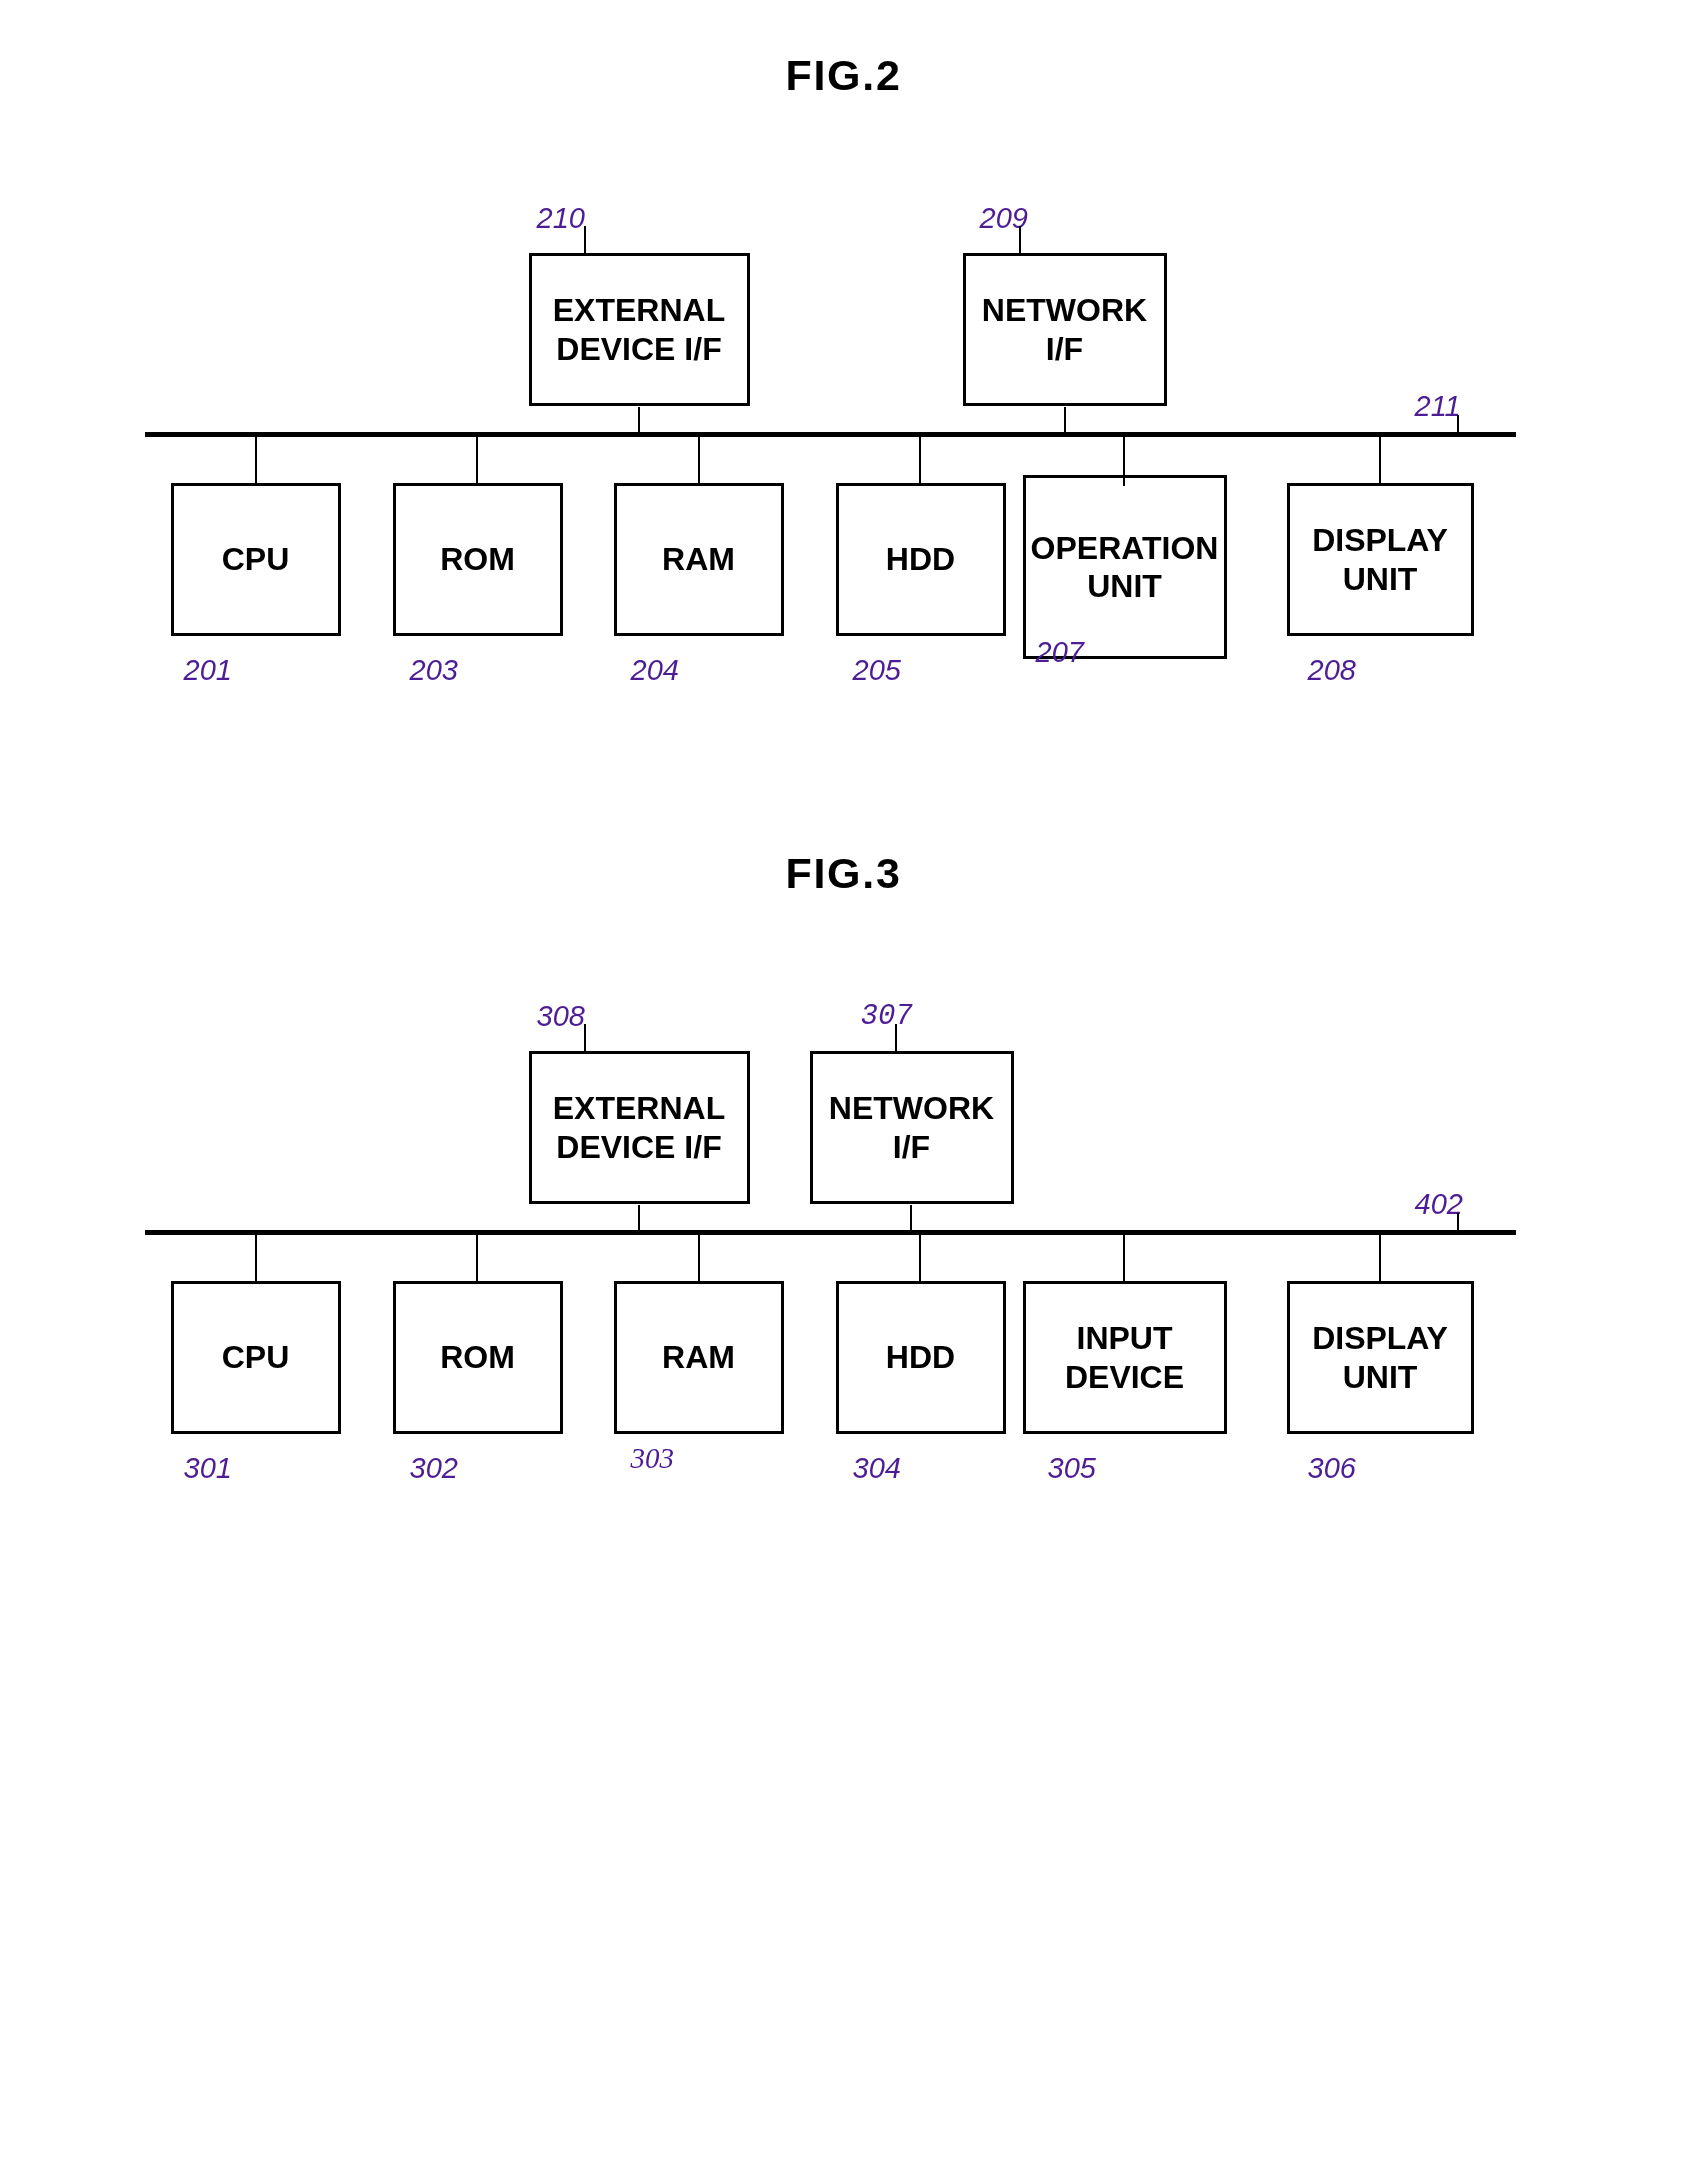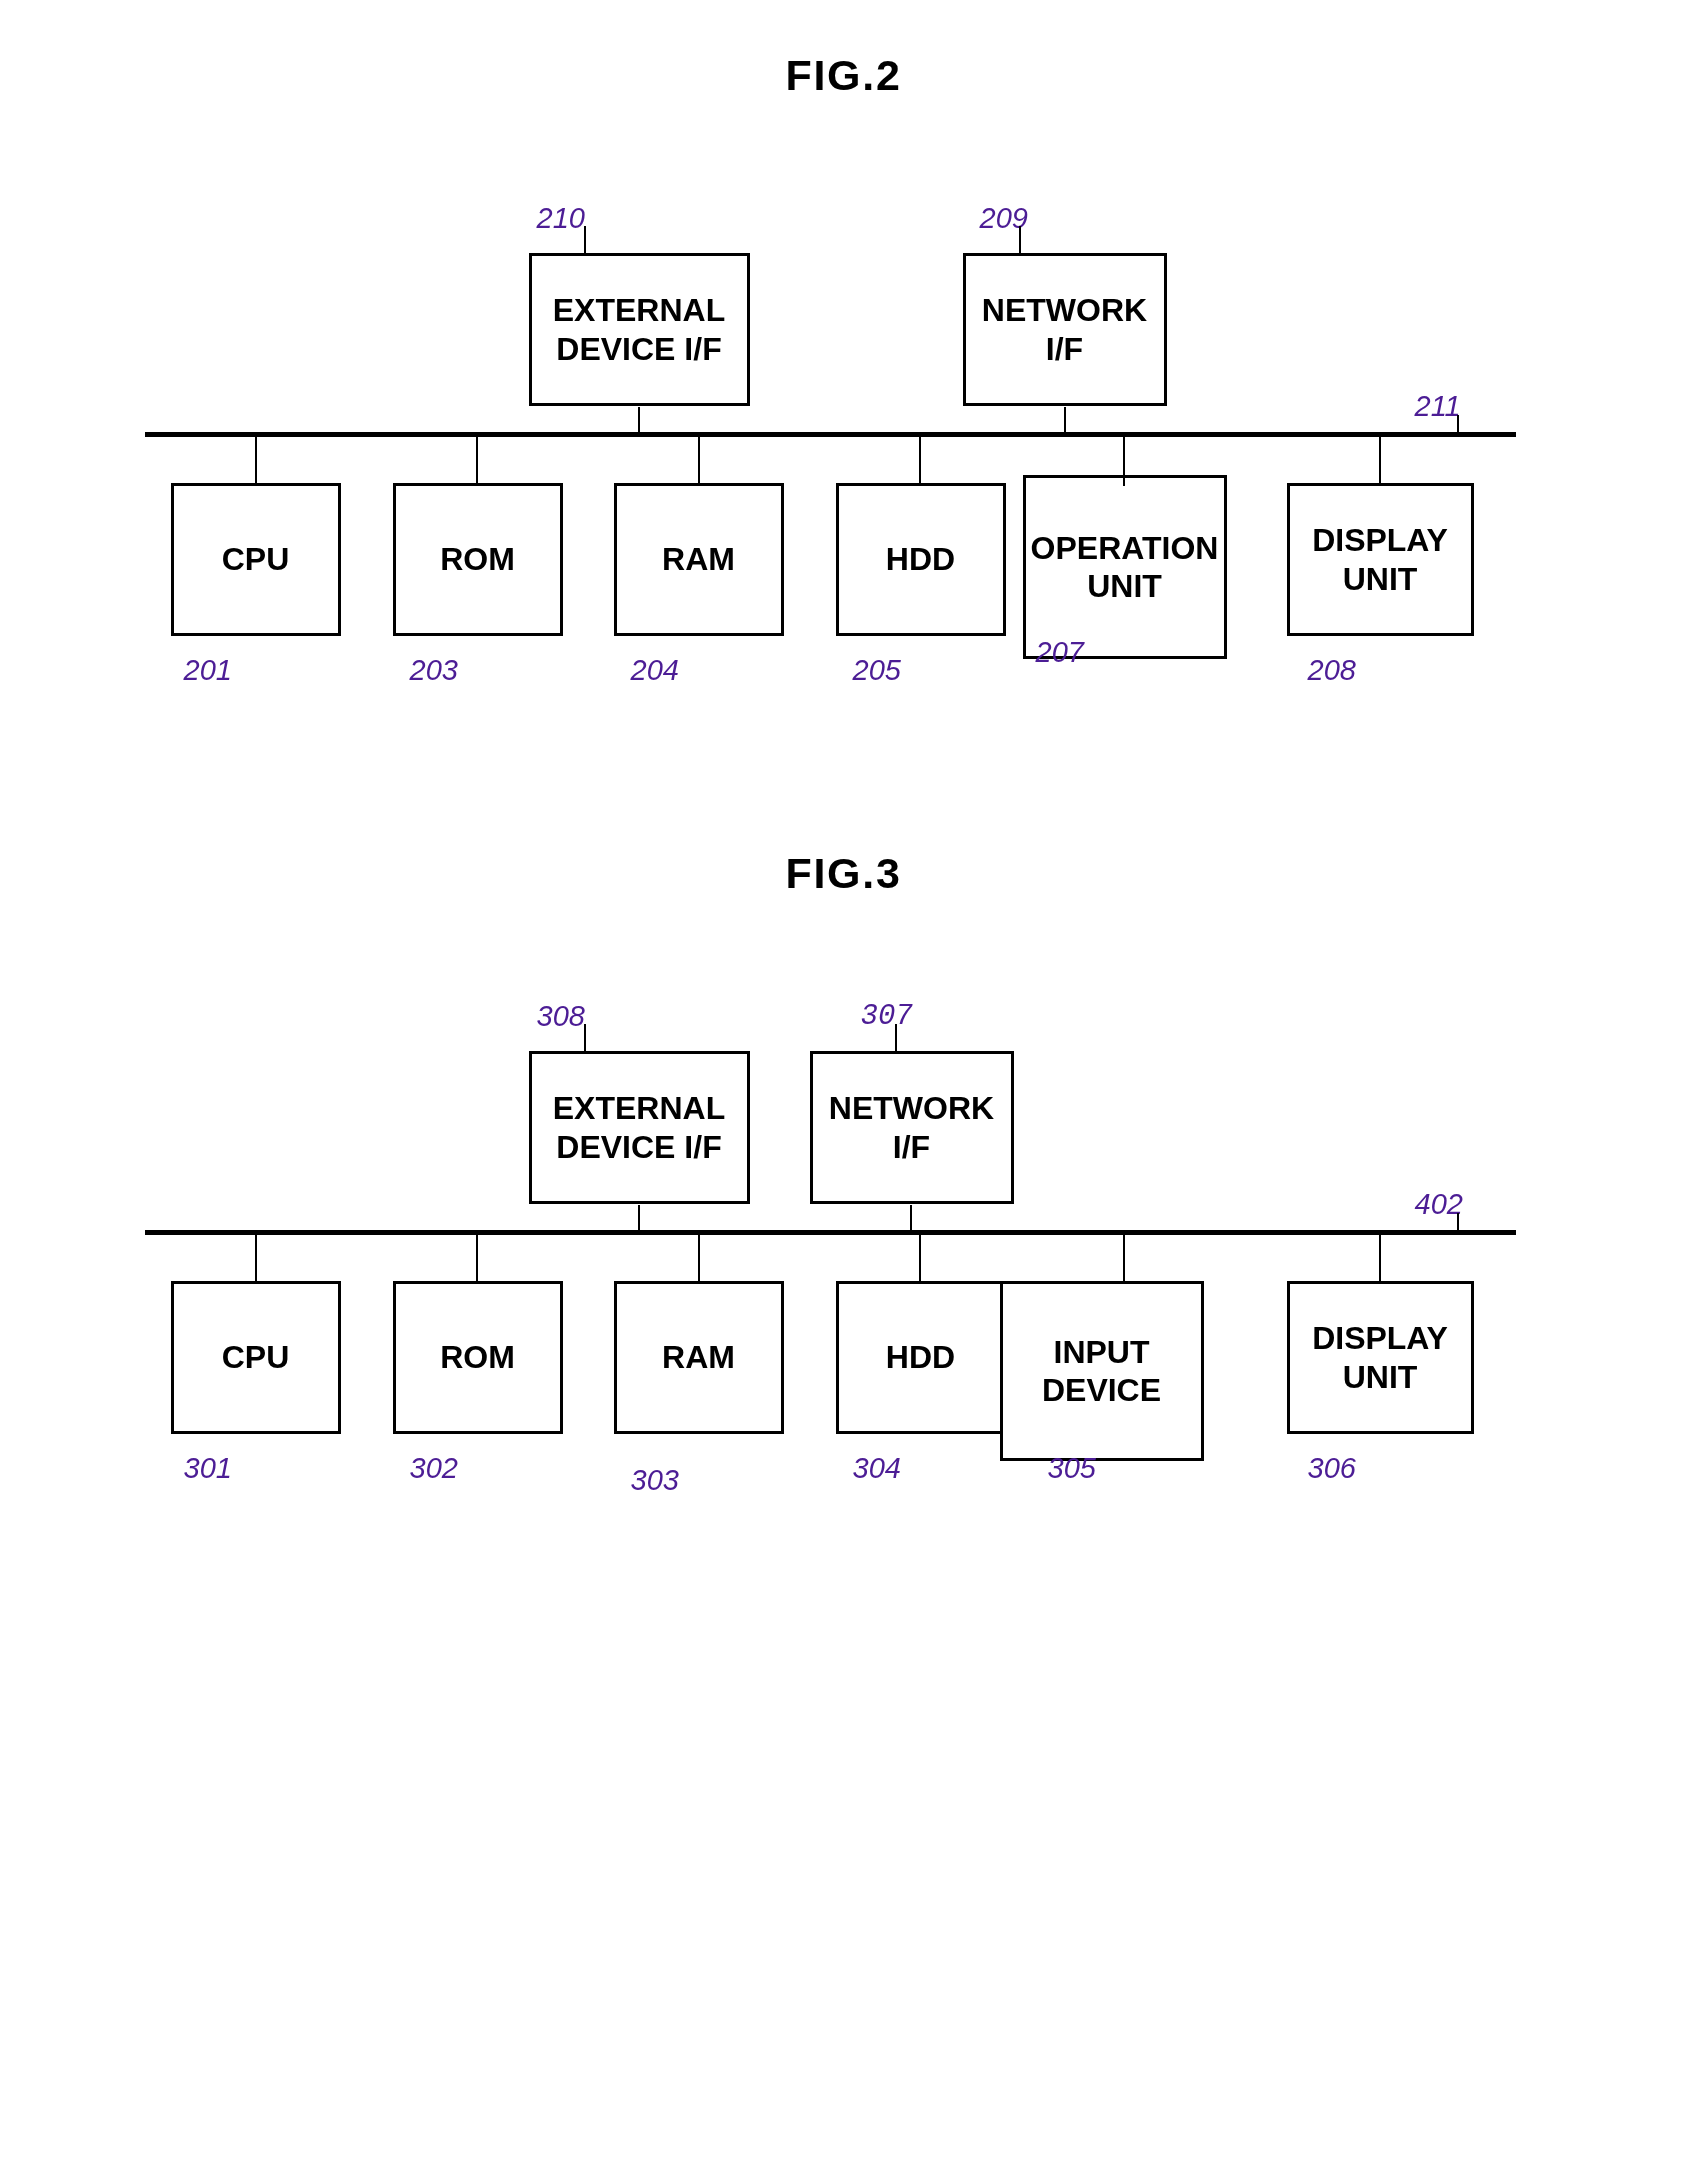--- a/index.html
+++ b/index.html
@@ -181,30 +181,30 @@
 
     <div class="box" style="left:273px; top:332px; width:170px; height:153px;">
       ROM
     </div>
     <div class="ref-num" style="left:290px; top:503px;">302</div>
     <div class="connector" style="left:356px; top:286px; width:2.6px; height:49px;"></div>
 
     <div class="box" style="left:494px; top:332px; width:170px; height:153px;">
       RAM
     </div>
-    <div class="ref-num" style="left:511px; top:515px;">303</div>
+    <div class="ref-num" style="left:511px; top:493px;font-family:Liberation Serif, serif;">303</div>
     <div class="connector" style="left:578px; top:286px; width:2.6px; height:49px;"></div>
 
     <div class="box" style="left:716px; top:332px; width:170px; height:153px;">
       HDD
     </div>
     <div class="ref-num" style="left:733px; top:503px;">304</div>
     <div class="connector" style="left:799px; top:286px; width:2.6px; height:49px;"></div>
 
-    <div class="box" style="left:880px; top:332px; width:204px; height:180px;">
+    <div class="box" style="left:903px; top:332px; width:204px; height:153px;">
       INPUT<br>DEVICE
     </div>
     <div class="ref-num" style="left:928px; top:503px;">305</div>
     <div class="connector" style="left:1003px; top:286px; width:2.6px; height:49px;"></div>
 
     <div class="box" style="left:1167px; top:332px; width:187px; height:153px;">
       DISPLAY<br>UNIT
     </div>
     <div class="ref-num" style="left:1188px; top:503px;">306</div>
     <div class="connector" style="left:1259px; top:286px; width:2.6px; height:49px;"></div>

